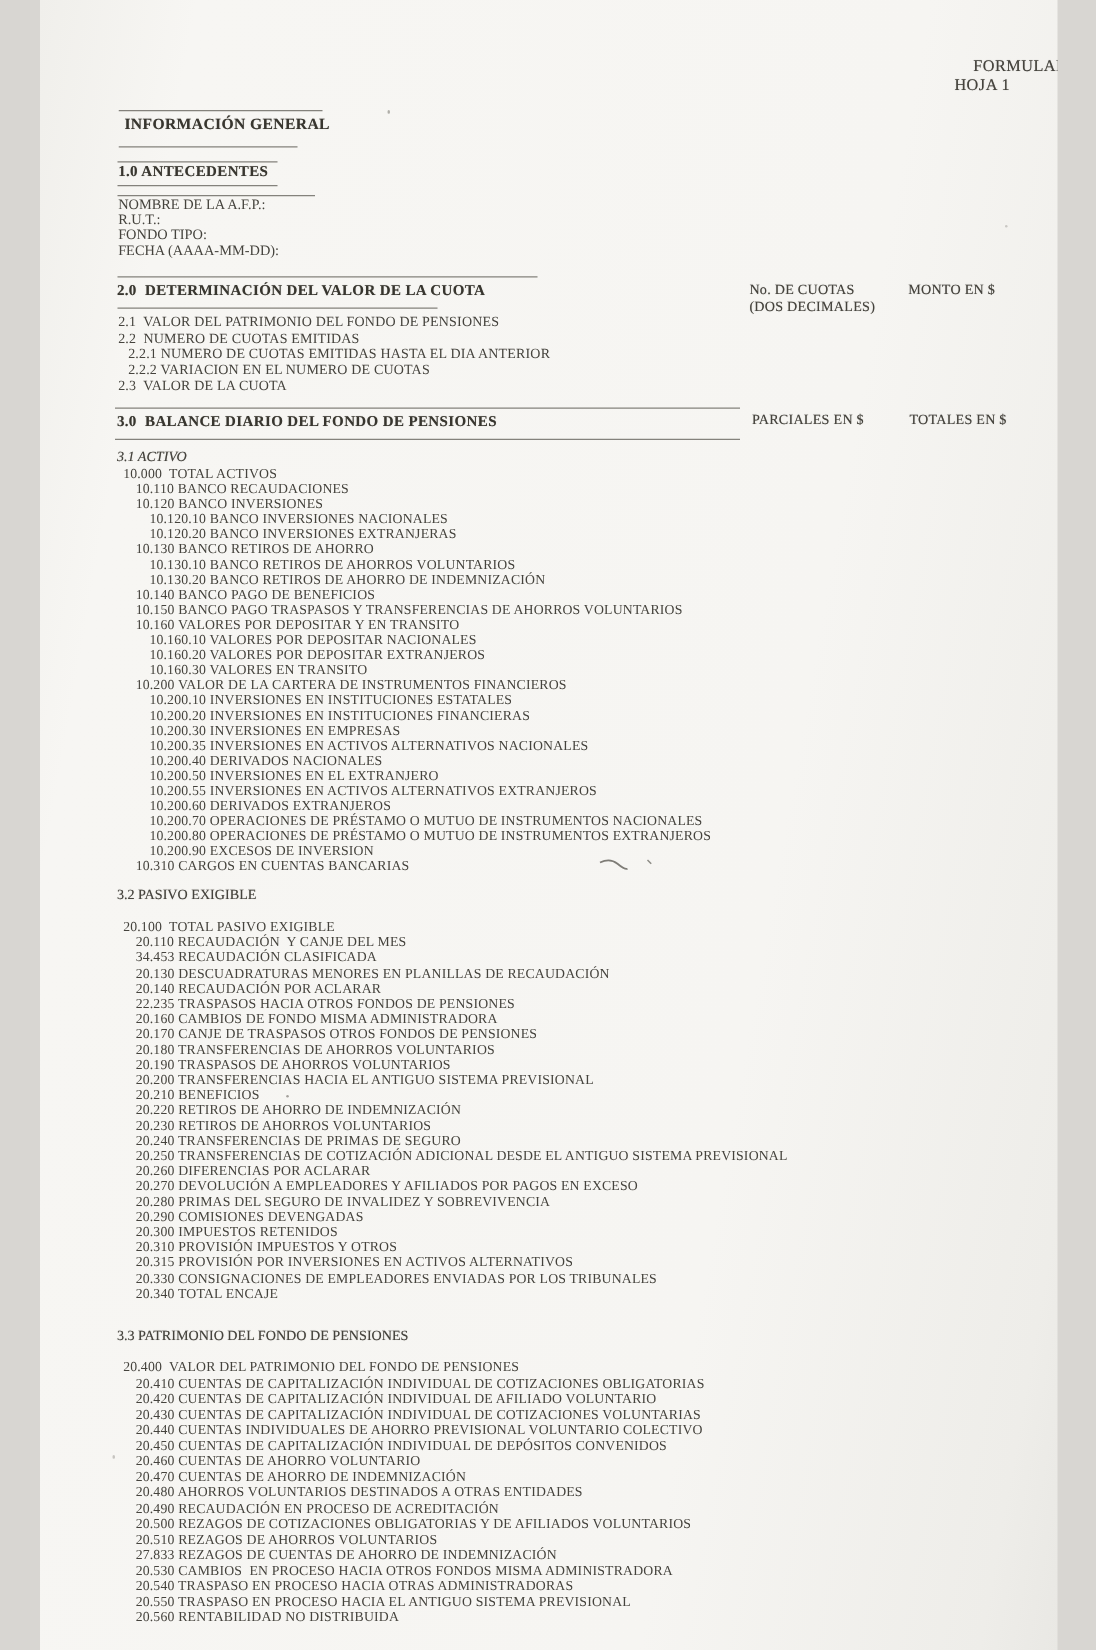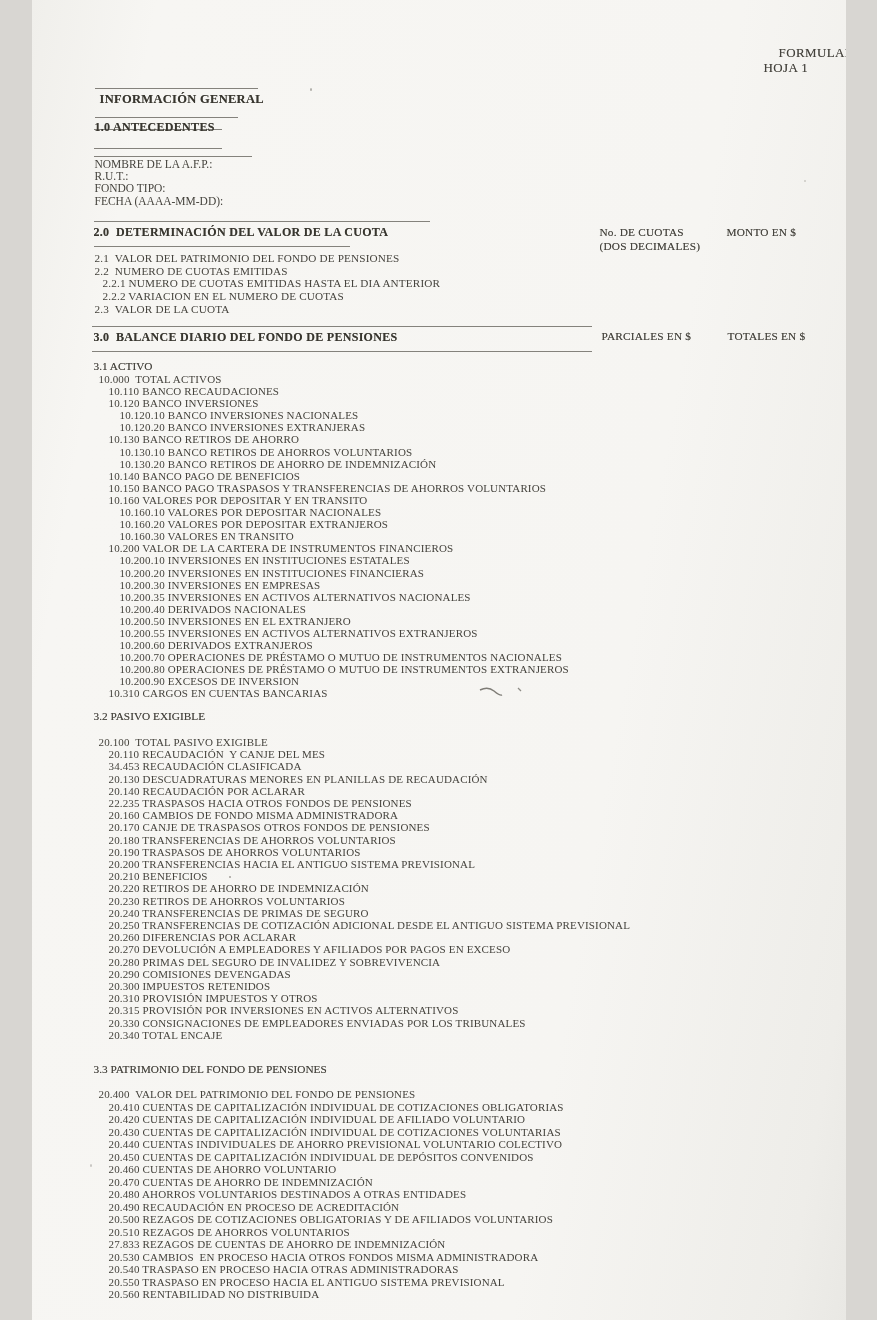--- a/index.html
+++ b/index.html
@@ -38,21 +38,21 @@
 <div class="page">
 
   <div class="txt hdr" style="left:747px;top:45px;">FORMULARIO D-1</div>
   <div class="txt hdr" style="left:732px;top:60px;">HOJA 1</div>
 
   <div class="rule" style="left:63px;top:88px;width:163px;"></div>
   <div class="txt b" style="left:68px;top:92px;font-size:12.5px;">INFORMACIÓN GENERAL</div>
   <div class="rule" style="left:63px;top:117px;width:143px;"></div>
 
   <div class="rule" style="left:62px;top:129px;width:128px;"></div>
-  <div class="txt b sec-title" style="left:63px;top:120px;">1.0 ANTECEDENTES</div>
+  <div class="txt b sec-title" style="left:63px;top:130px;">1.0 ANTECEDENTES</div>
   <div class="rule" style="left:62px;top:148px;width:128px;"></div>
   <div class="rule" style="left:62px;top:156px;width:158px;"></div>
 
   <div class="fields" style="position:absolute;left:63px;top:158px;">
 
   <div>NOMBRE DE LA A.F.P.:</div>
       <div>R.U.T.:</div>
       <div>FONDO TIPO:</div>
       <div>FECHA (AAAA-MM-DD):</div>
     </div>
@@ -74,21 +74,21 @@
       <div class="ind0">2.3  VALOR DE LA CUOTA</div>
     </div>
 
   <div class="rule" style="left:60px;top:326px;width:500px;"></div>
   <div class="txt b sec-title" style="left:62px;top:330px;">3.0  BALANCE DIARIO DEL FONDO DE PENSIONES</div>
   <div class="rule" style="left:60px;top:351px;width:500px;"></div>
 
   <div class="txt colhead" style="left:570px;top:330px;">PARCIALES EN $</div>
   <div class="txt colhead" style="left:696px;top:330px;">TOTALES EN $</div>
 
-  <div class="txt subsec" style="left:62px;top:360px;">3.1 ACTIVO</div>
+  <div class="txt subsec" style="left:62px;top:360px;font-style:italic;">3.1 ACTIVO</div>
   <div class="rows" style="position:absolute;left:62px;top:373px;">
 
   <div class="ind0">10.000  TOTAL ACTIVOS</div>
       <div class="ind1">10.110 BANCO RECAUDACIONES</div>
       <div class="ind1">10.120 BANCO INVERSIONES</div>
       <div class="ind2">10.120.10 BANCO INVERSIONES NACIONALES</div>
       <div class="ind2">10.120.20 BANCO INVERSIONES EXTRANJERAS</div>
       <div class="ind1">10.130 BANCO RETIROS DE AHORRO</div>
       <div class="ind2">10.130.10 BANCO RETIROS DE AHORROS VOLUNTARIOS</div>
       <div class="ind2">10.130.20 BANCO RETIROS DE AHORRO DE INDEMNIZACIÓN</div>

